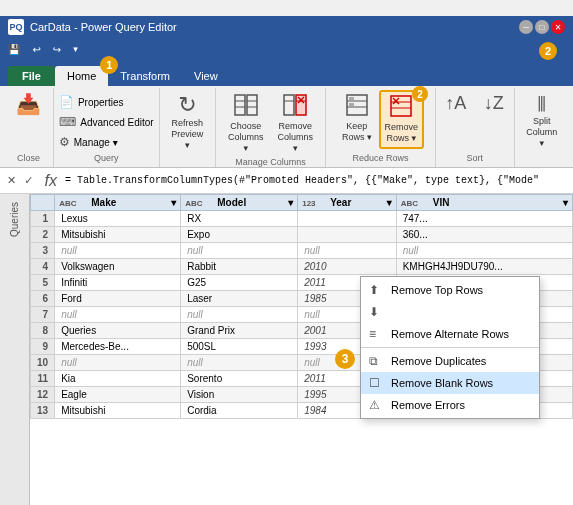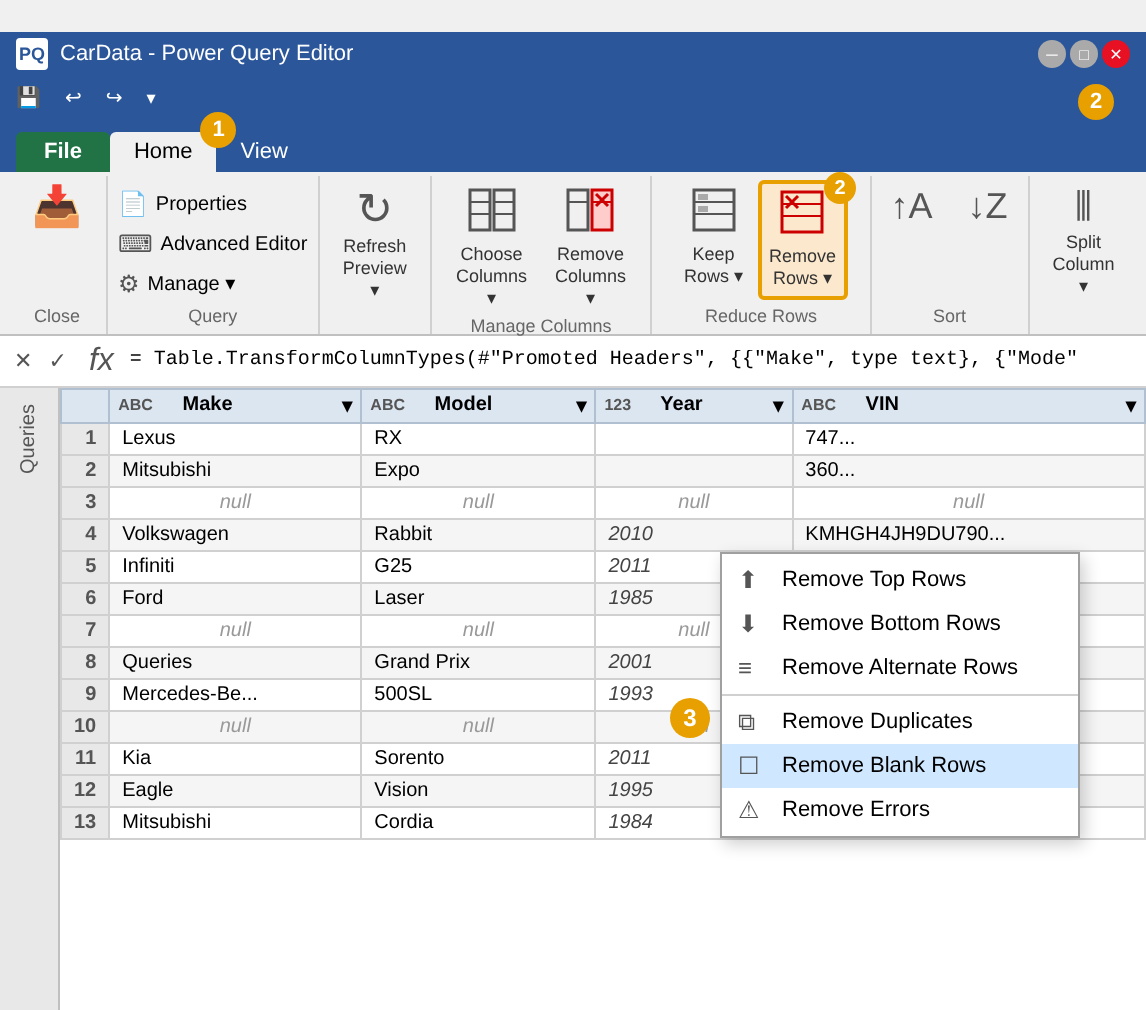--- a/index.html
+++ b/index.html
@@ -223,21 +223,21 @@
     .data-grid td {
       border: 1px solid #d0d0d0;
       padding: 2px 6px;
       white-space: nowrap;
       overflow: hidden;
       max-width: 120px;
     }
     .data-grid tr:nth-child(odd) td { background: #ffffff; }
     .data-grid tr:nth-child(even) td { background: #f5f5f5; }
     .data-grid tr td:first-child { background: #e8e8e8; font-weight: bold; color: #555; text-align: right; width: 22px; }
-    .data-grid td.null-cell { color: #999; font-style: italic; text-align: center; }
+    .data-grid td.null-cell { color: #999; font-style: italic; }
     .data-grid td.italic-cell { font-style: italic; color: #444; }
 
     
     .dropdown-menu {
       position: absolute;
       top: 82px;
       left: 330px;
       background: white;
       border: 1px solid #a0a0a0;
       box-shadow: 2px 3px 8px rgba(0,0,0,0.2);
@@ -299,20 +299,21 @@
   <span class="quick-access-icon">↪</span>
   <span style="color:white;font-size:9px;margin-left:4px;">▾</span>
 </div>
 
 <div class="tab-bar">
   <div class="tab-item file-tab">File</div>
   <div class="tab-item active" style="position:relative;">
     Home
     <span class="badge badge-orange" style="top:-10px;right:-10px;z-index:10;">1</span>
   </div>
+  <div class="tab-item">Transform</div>
   <div class="tab-item">View</div>
   <span class="badge badge-orange" style="position:absolute;top:42px;right:16px;">2</span>
 </div>
 
 <div class="ribbon">
 
   <div class="ribbon-group">
     <div class="ribbon-buttons">
       <div class="ribbon-btn">
         <span class="btn-icon">📥</span>
@@ -574,21 +575,20 @@
         </tbody>
     </table>
 
     <div class="dropdown-menu" id="dropdown-menu">
     <div class="menu-item">
           <span class="menu-icon">⬆</span>
           <span>Remove Top Rows</span>
         </div>
         <div class="menu-item">
           <span class="menu-icon">⬇</span>
-          <span>Remove Bottom Rows</span>
         </div>
         <div class="menu-item">
           <span class="menu-icon">≡</span>
           <span>Remove Alternate Rows</span>
         </div>
         <div class="menu-divider"></div>
         <div class="menu-item">
           <span class="menu-icon">⧉</span>
           <span>Remove Duplicates</span>
         </div>

